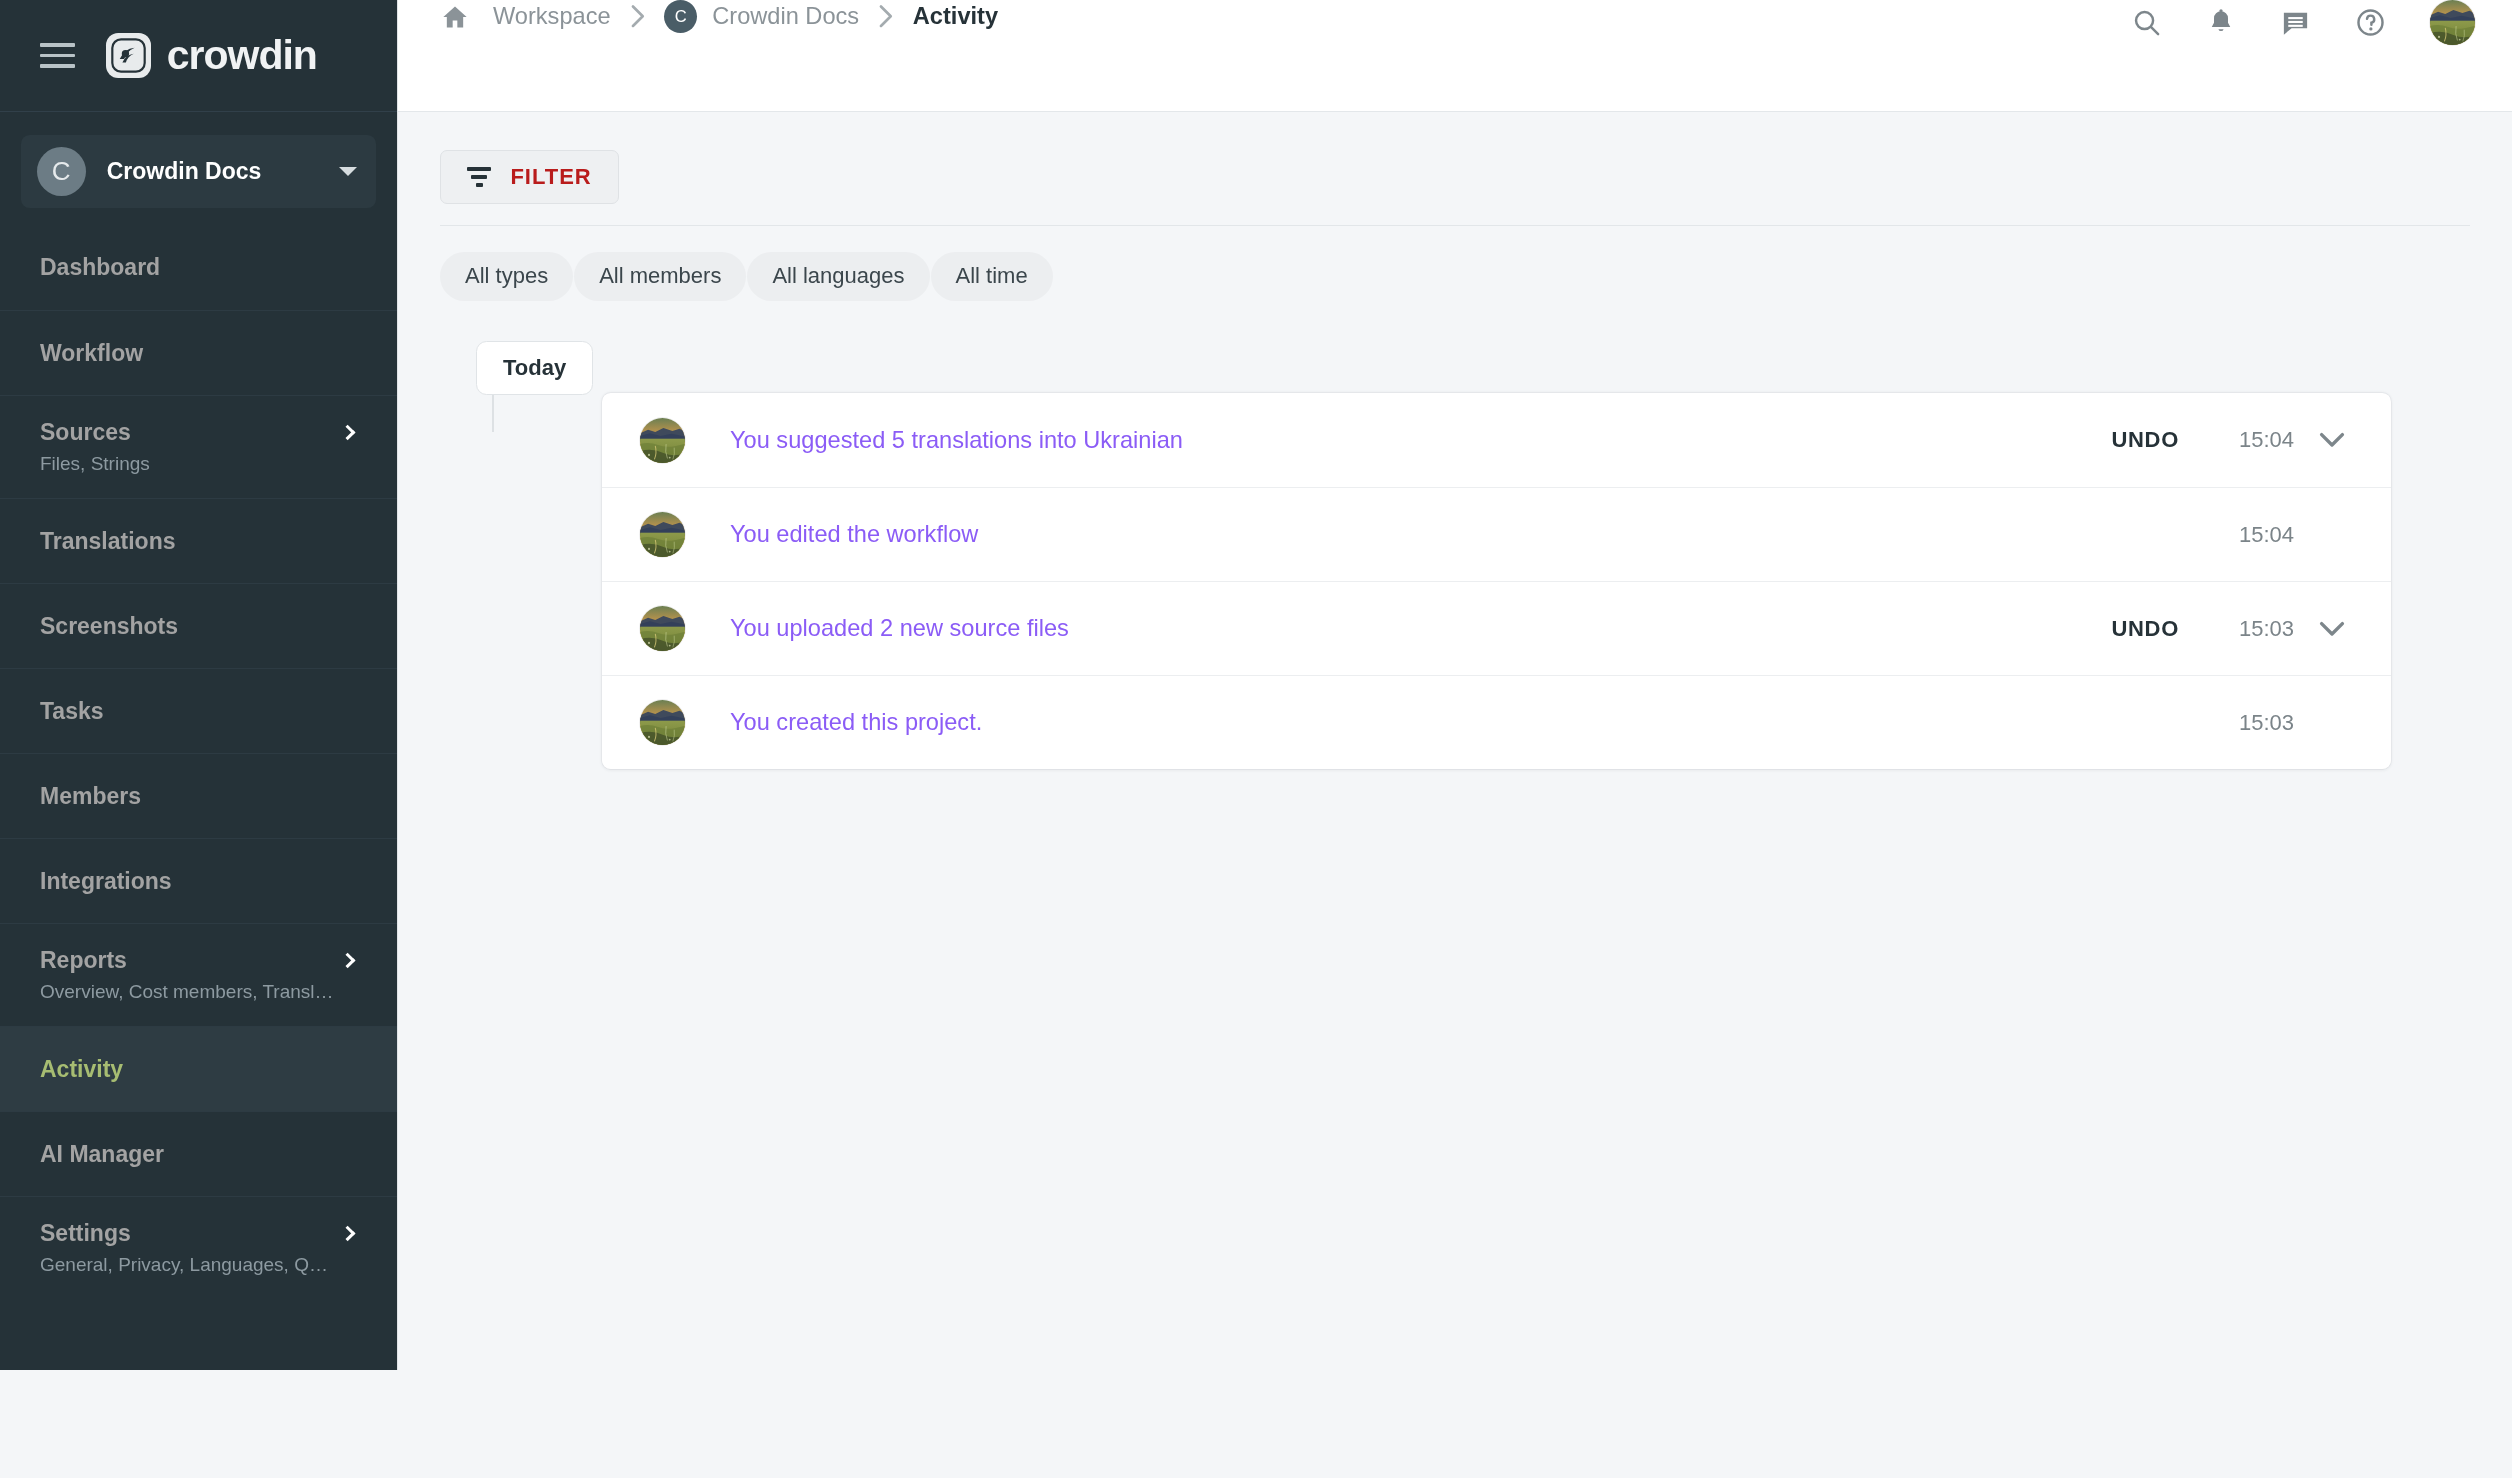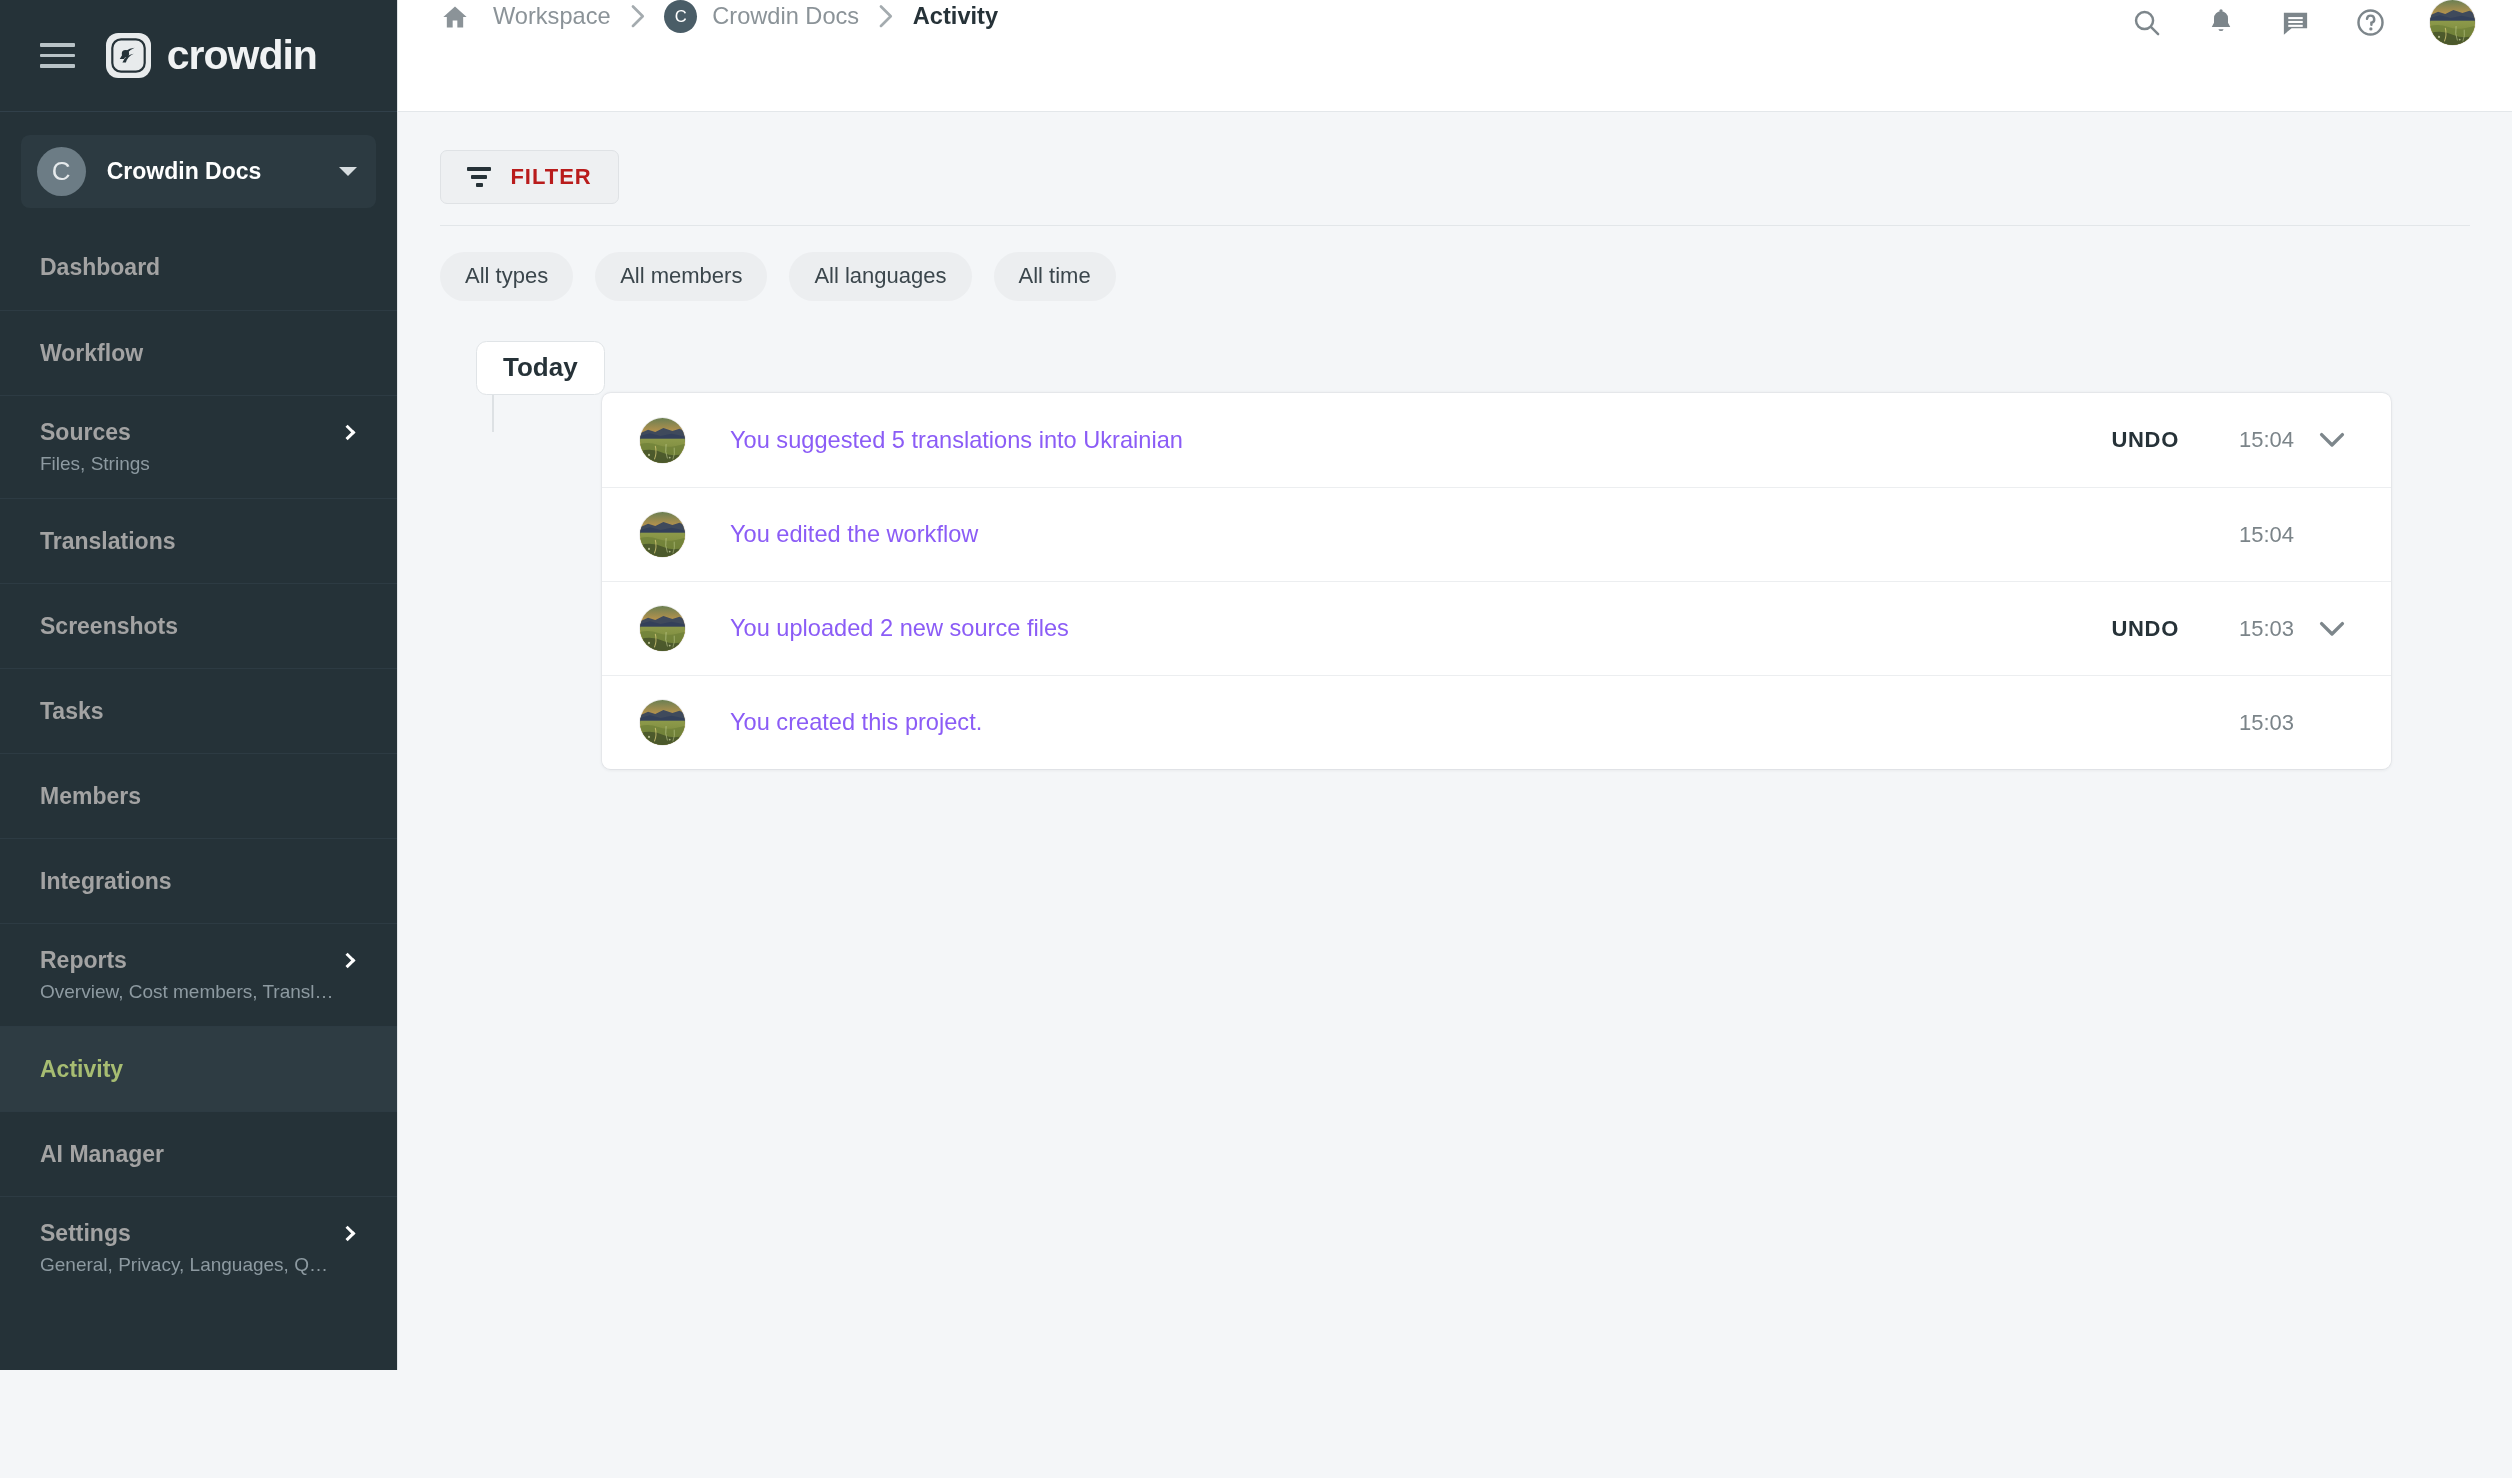--- a/index.html
+++ b/index.html
@@ -111,35 +111,35 @@
   }
   .filter-btn .fl { color: #b91c1c; font-size: 22px; font-weight: 700; letter-spacing: 1px; }
   .funnel { display: flex; flex-direction: column; align-items: center; gap: 3.5px; }
   .funnel i { display: block; height: 4.4px; background: #263238; border-radius: 0.9px; }
   .funnel i:nth-child(1) { width: 24.4px; }
   .funnel i:nth-child(2) { width: 15.7px; }
   .funnel i:nth-child(3) { width: 7px; }
 
   .divider { height: 0.9px; background: #e2e6e9; margin: 21px 0 0 0; }
 
-  .chips { display: flex; gap: 22px; padding: 26px 0 0 0; }
+  .chips { display: flex; gap: 1px; padding: 26px 0 0 0; }
   .chip {
     background: #eceef0; border-radius: 871px;
     height: 49px; padding: 0 25px;
     display: flex; align-items: center;
     color: #3b464c; font-size: 22px;
     cursor: pointer;
   }
 
   .timeline { margin-top: 40px; padding-left: 162px; position: relative; }
   .day-badge {
     display: inline-flex; align-items: center; justify-content: center;
     height: 54px; padding: 12px 26px;
     background: #ffffff; border: 0.9px solid #e0e4e7; border-radius: 10.5px;
-    color: #263238; font-size: 26px; font-weight: 700;
+    color: #263238; font-size: 22px; font-weight: 700;
     position: relative; left: -126px;
   }
   .connector { position: absolute; left: 52px; top: 54px; width: 1.7px; height: 37px; background: #dde1e4; }
 
   .act-card {
     margin-top: -1.7px;
     background: #ffffff;
     border-radius: 8.7px;
     box-shadow: 0 0.9px 3.5px rgba(30,40,50,.09), 0 0 0 0.9px rgba(30,40,50,.035);
     overflow: hidden;

